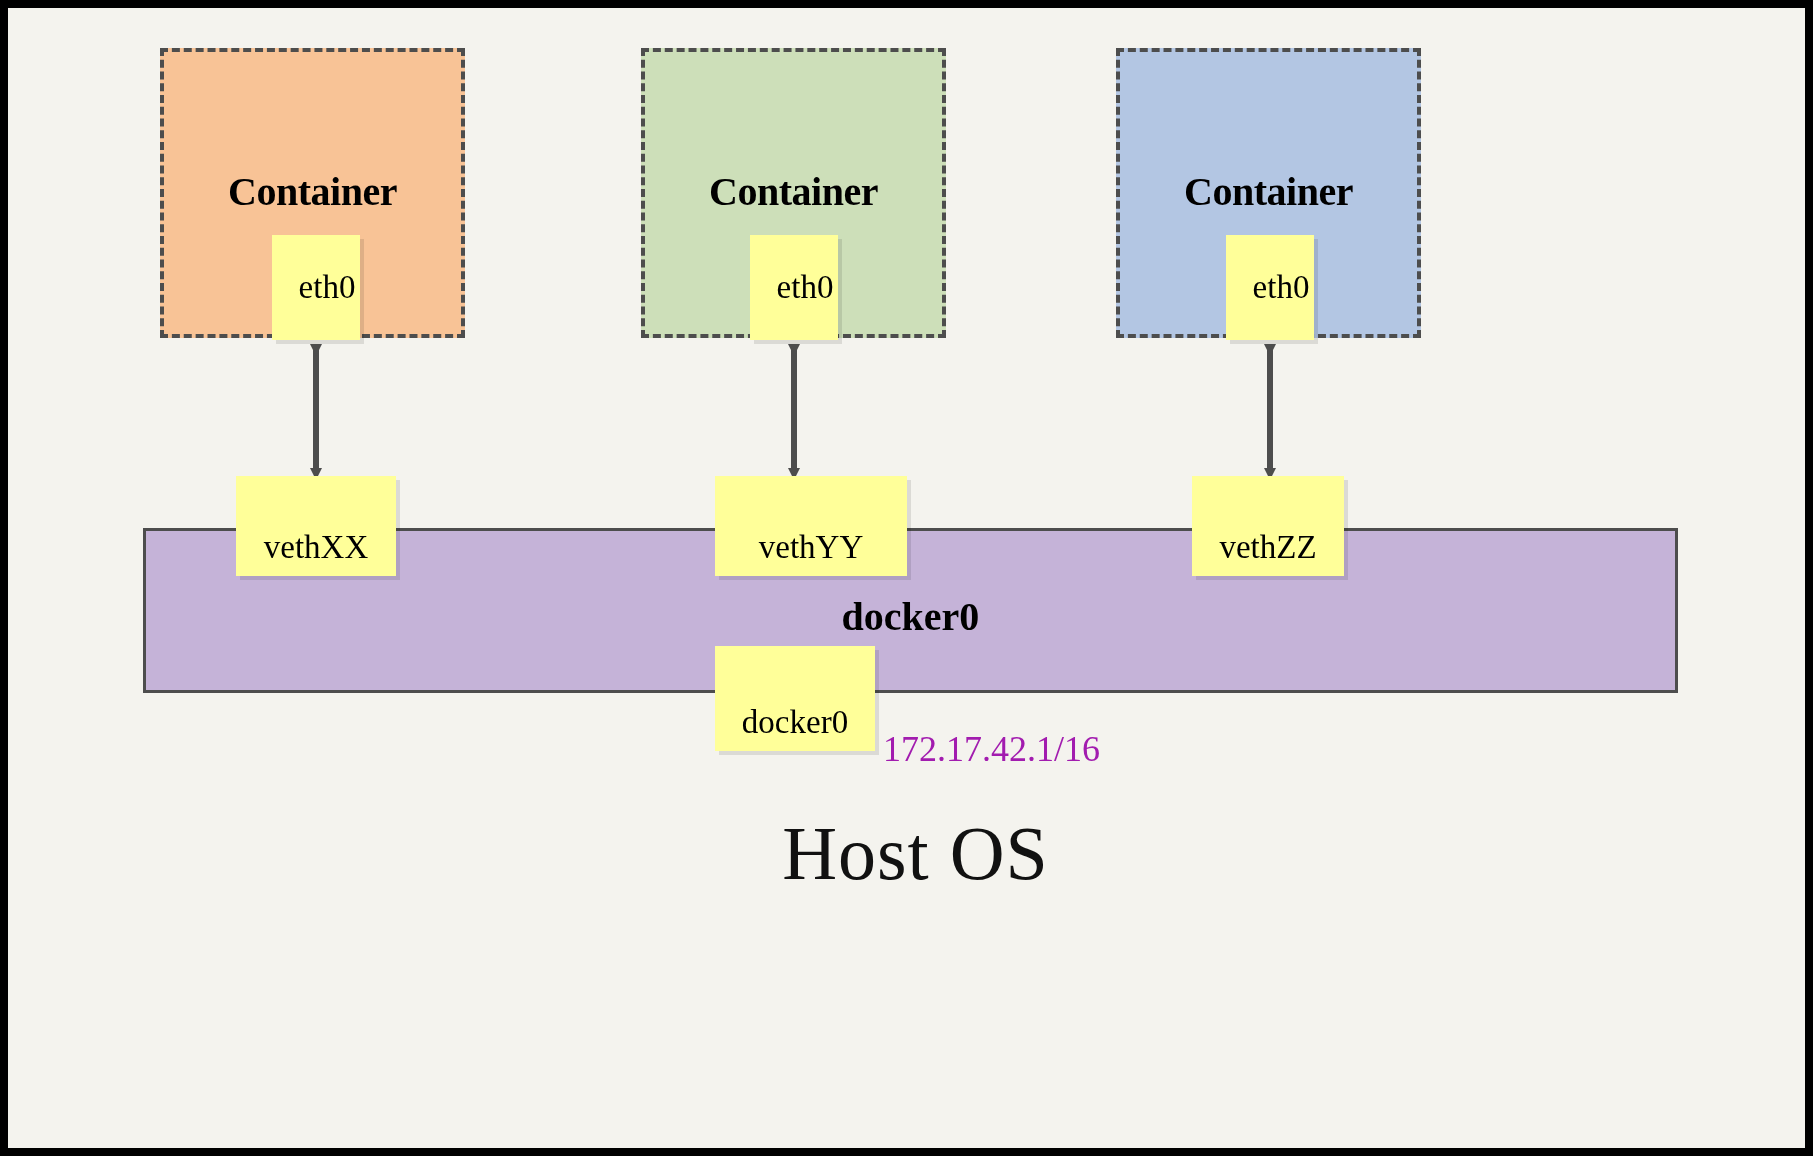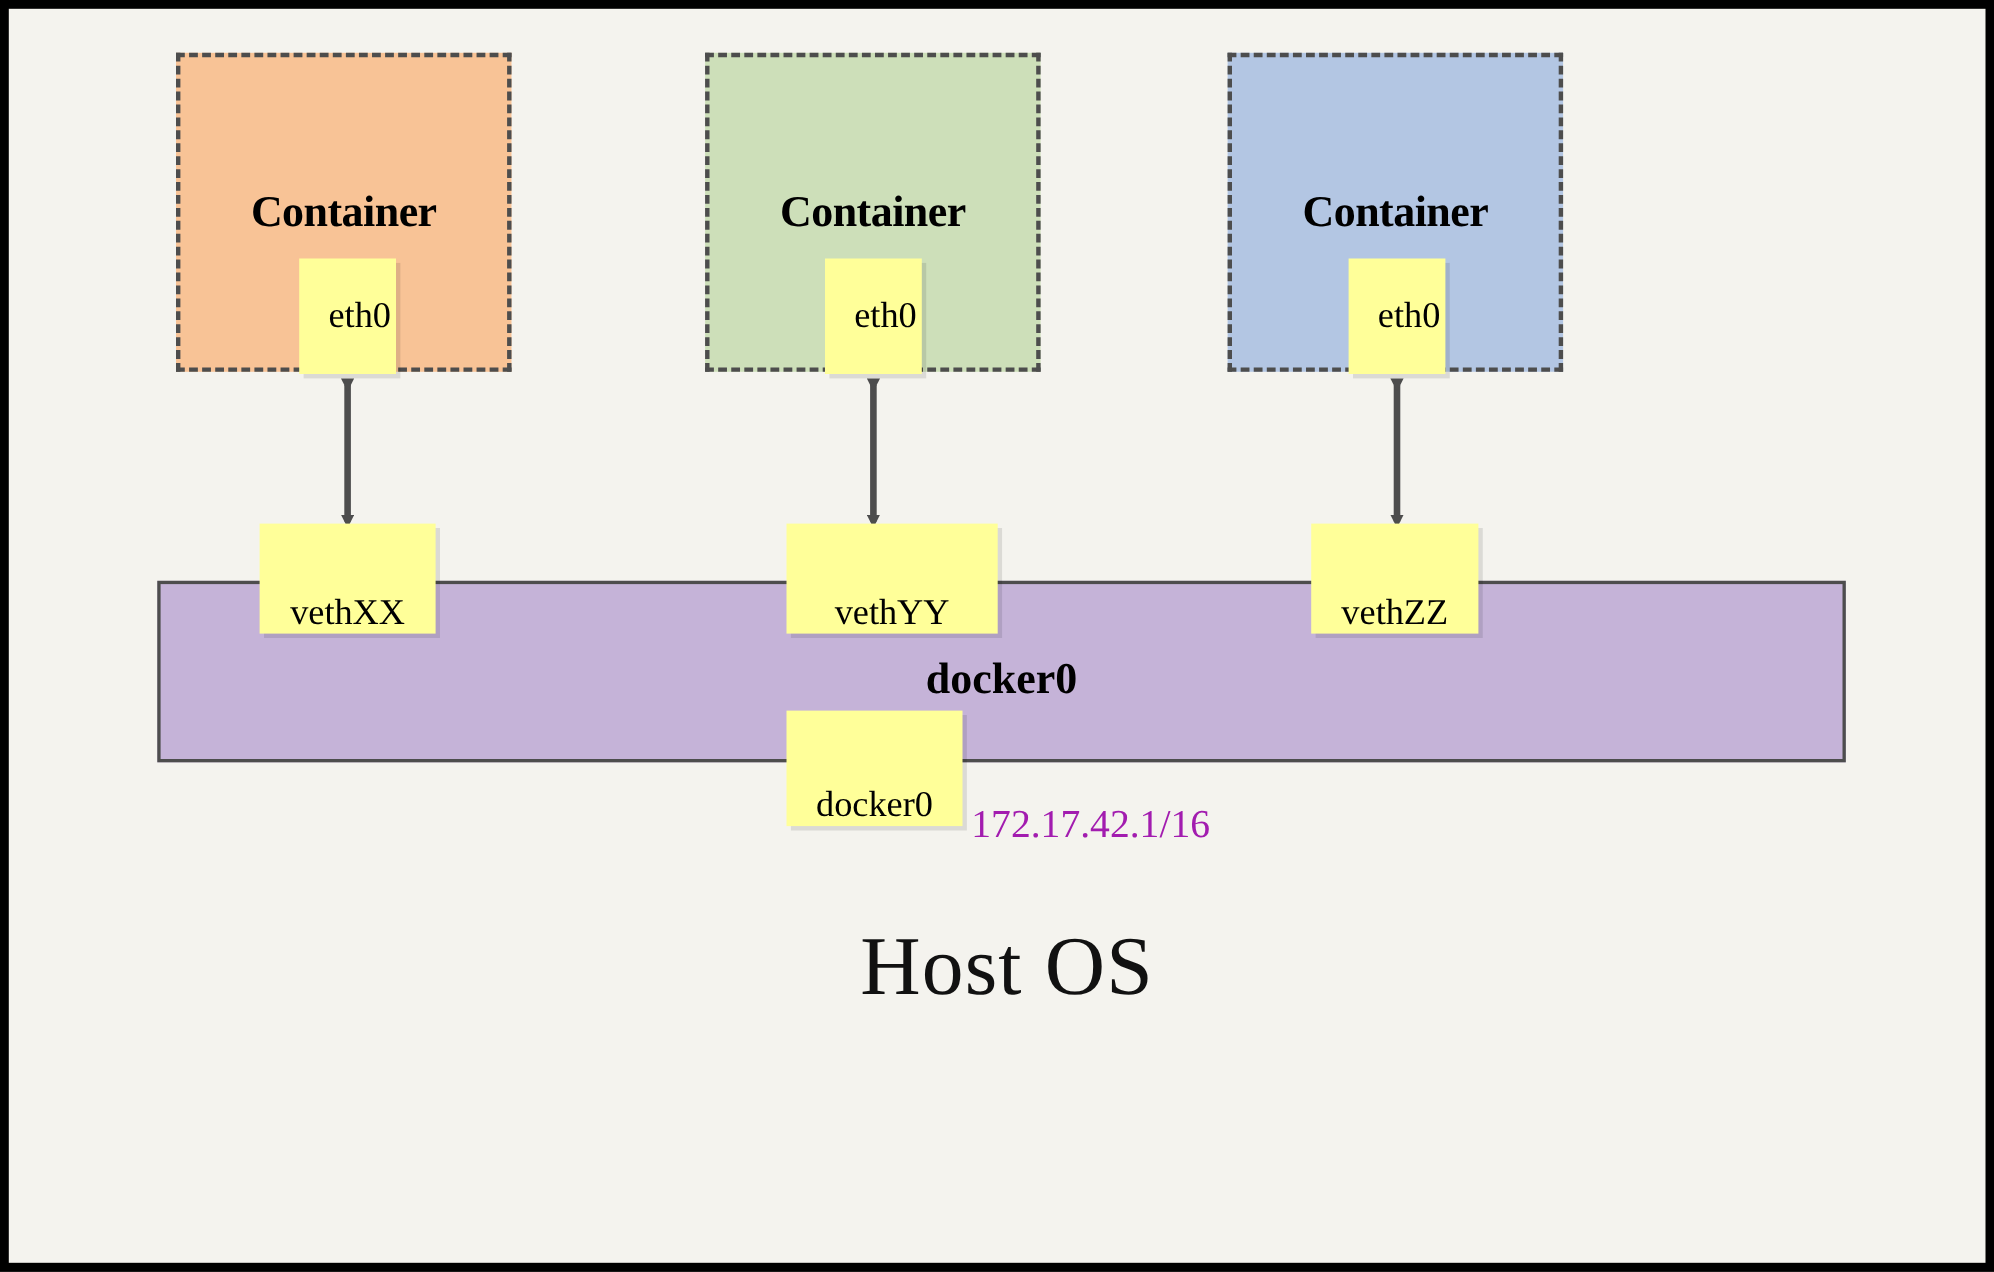--- a/index.html
+++ b/index.html
@@ -47,20 +47,21 @@
   .chip {
     position: absolute;
     background: #ffff99;
     box-shadow: 4px 4px 0 rgba(0,0,0,0.10);
     box-sizing: border-box;
     display: flex;
     align-items: flex-end;
     justify-content: center;
     color: #000000;
     font-size: 33px;
+    padding-bottom: 10px;
   }
   .chip.center-text {
     align-items: center;
     padding-bottom: 0;
     padding-left: 22px;
   }
 
   
   #bridge {
     position: absolute;
@@ -150,16 +151,16 @@
     <div class="chip" style="left:228px; top:468px; width:160px; height:100px;">vethXX</div>
 
     <div class="chip" style="left:707px; top:468px; width:192px; height:100px;">vethYY</div>
 
     <div class="chip" style="left:1184px; top:468px; width:152px; height:100px;">vethZZ</div>
 
     <div class="chip" style="left:707px; top:638px; width:160px; height:105px;">docker0</div>
 
     <div id="ip-label" style="left:875px; top:720px;">172.17.42.1/16</div>
 
-    <div id="host-os" style="left:0; top:828px;padding-left:18px;">Host OS</div>
+    <div id="host-os" style="left:0; top:802px;padding-left:18px;">Host OS</div>
 
   </div>
 </div>
 
 </body></html>

